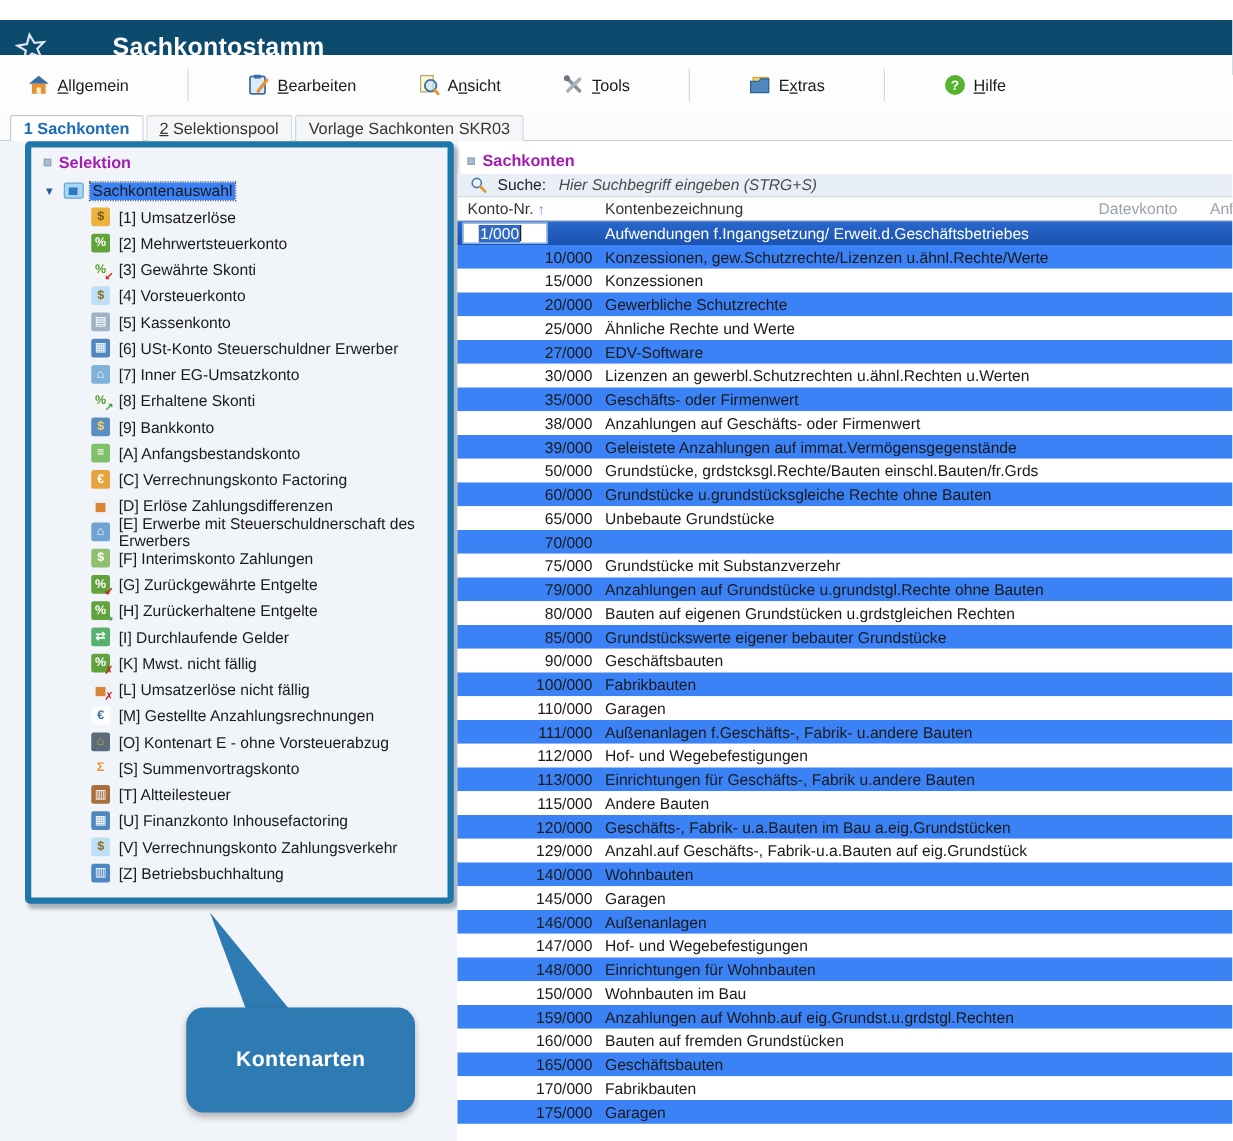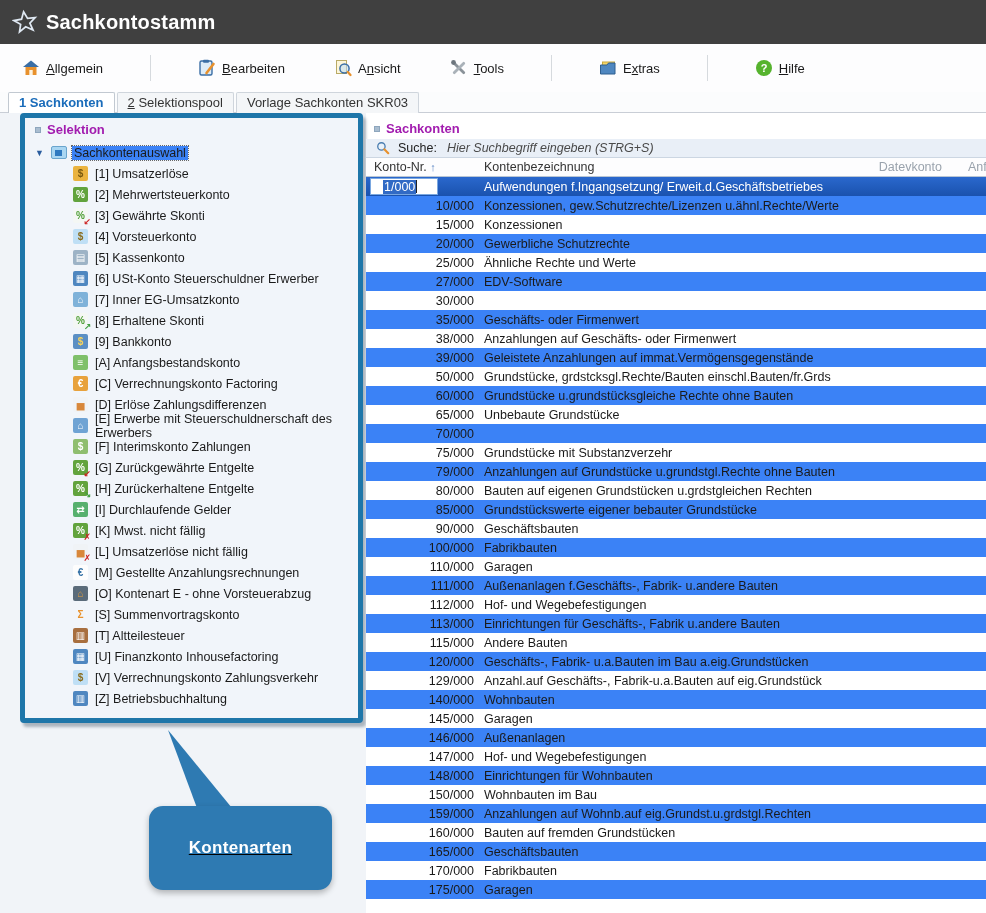--- a/index.html
+++ b/index.html
@@ -1,22 +1,22 @@
 <!DOCTYPE html>
 <html><head>
 <meta charset="utf-8">
 <style>
   * { margin:0; padding:0; box-sizing:border-box; }
   html,body { width:986px; height:913px; overflow:hidden; background:#fff;
     font-family:"Liberation Sans","DejaVu Sans",sans-serif; }
   #stage { position:relative; width:986px; height:913px; background:#fff; }
 
   
-  #titlebar { position:absolute; left:0; top:0; width:986px; height:44px;
-    background:#404040; display:flex; align-items:center; }
+  #titlebar { position:absolute; left:0; top:16px; width:986px; height:44px;
+    background:#0c4a6e; display:flex; align-items:center;gap:44px; }
   #title-star { width:26px; height:26px; margin-left:12px; }
   #page-title { color:#fff; font-size:20px; font-weight:bold; margin-left:8px; letter-spacing:.2px; }
 
   
   #menubar { position:absolute; left:0; top:44px; width:986px; height:48px;
     background:#fdfdfe; display:flex; align-items:center; padding-left:14px;gap:33px; }
   .menu-item { display:flex; align-items:center; gap:6px; padding:6px 8px; font-size:13px; color:#1a1a1a; cursor:default; }
   .menu-item u { text-decoration:underline; }
   .menu-sep { width:1px; height:26px; background:#d6dade; margin:0 6px; }
   .micon { width:18px; height:18px; display:inline-block; }
@@ -79,21 +79,21 @@
   .trow.sel .num { visibility:hidden; }
   #edit-box { position:absolute; left:4px; top:1px; width:68px; height:17px; background:#fff;
     border:1px solid #7aa7e0; display:flex; align-items:center; padding-left:12px; }
   #edit-box .seltext { background:#316ac5; color:#fff; font-size:12.5px; padding:0 1px; }
   #edit-caret { width:1px; height:13px; background:#222; }
 
   
   #callout-tail { position:absolute; left:150px; top:726px; width:100px; height:86px; }
   #callout { position:absolute; left:149px; top:806px; width:183px; height:84px;
     background:#2e7ab2; border-radius:14px; display:flex; align-items:center; justify-content:center;
-    box-shadow:0 3px 6px rgba(0,0,0,.28);text-decoration:underline; }
+    box-shadow:0 3px 6px rgba(0,0,0,.28); }
   #callout-label { color:#fff; font-size:17px; font-weight:bold; letter-spacing:.3px; }
 </style>
 </head>
 <body>
 
 <div id="stage">
 
   <div id="titlebar">
     <svg id="title-star" viewBox="0 0 24 24">
       <polygon points="12,2.5 14.8,9 21.8,9.3 16.3,13.6 18.3,20.4 12,16.5 5.7,20.4 7.7,13.6 2.2,9.3 9.2,9" fill="none" stroke="#dfe8f2" stroke-width="1.6" transform="rotate(-8 12 12)"></polygon>
@@ -337,20 +337,21 @@
         <span class="bez">Ähnliche Rechte und Werte</span>
       </div>
       <div class="trow stripe">
         <span class="num">27/000</span>
         <span></span>
         <span class="bez">EDV-Software</span>
       </div>
       <div class="trow">
         <span class="num">30/000</span>
         <span></span>
+        <span class="bez">Lizenzen an gewerbl.Schutzrechten u.ähnl.Rechten u.Werten</span>
       </div>
       <div class="trow stripe">
         <span class="num">35/000</span>
         <span></span>
         <span class="bez">Geschäfts- oder Firmenwert</span>
       </div>
       <div class="trow">
         <span class="num">38/000</span>
         <span></span>
         <span class="bez">Anzahlungen auf Geschäfts- oder Firmenwert</span>

